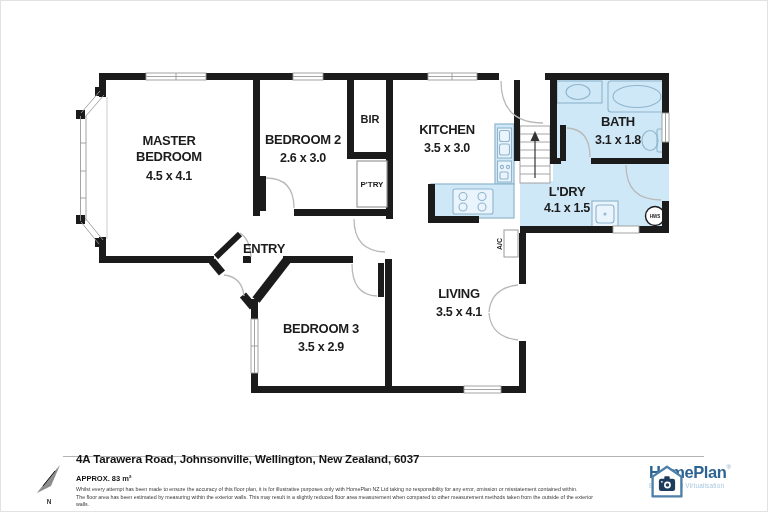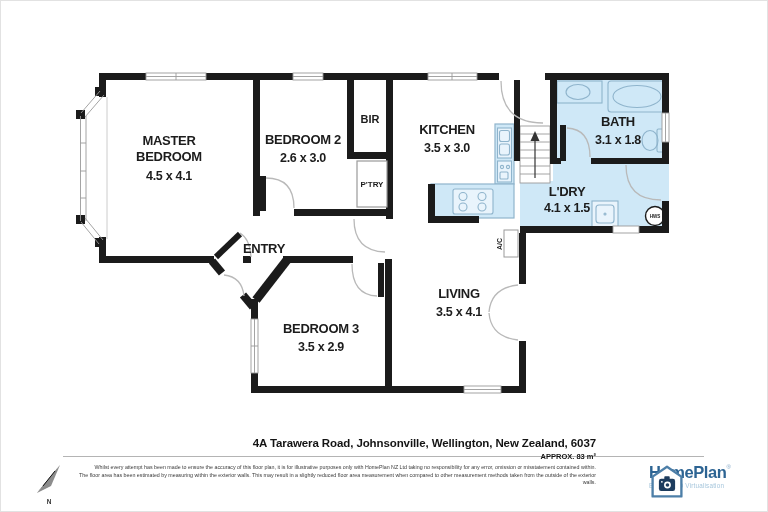--- a/index.html
+++ b/index.html
@@ -21,23 +21,23 @@
   .arc{fill:none;stroke:#b9b9b9;stroke-width:1.3;}
   .winframe{fill:#ffffff;stroke:#9a9a9a;stroke-width:0.9;}
   .winline{stroke:#9a9a9a;stroke-width:0.9;}
   .fixture{fill:#e9f4fc;stroke:#8fb4cc;stroke-width:1.1;}
   .fixture-line{stroke:#8fb4cc;stroke-width:1.1;fill:none;}
   .counter{fill:#cfe8f7;stroke:#8fb4cc;stroke-width:1.2;}
   .stair{fill:#ffffff;stroke:#9a9a9a;stroke-width:0.9;}
 
   .footer-divider{position:absolute;left:62px;top:455px;width:641px;border-top:1px solid #b4b4b4;}
   .compass{position:absolute;left:26px;top:458px;}
-  .address-block{position:absolute;left:75px;top:436px;width:520px;text-align:right;}
+  .address-block{position:absolute;left:75px;top:452px;width:520px;}
   .address{font-size:11.5px;font-weight:bold;color:#141414;letter-spacing:-0.1px;}
-  .area{font-size:7.5px;font-weight:bold;color:#141414;margin-top:3px;}
+  .area{font-size:7.5px;font-weight:bold;color:#141414;margin-top:9px;}
   .disclaimer{font-size:5.3px;color:#3a3a3a;line-height:1.45;margin-top:3px;}
   .logo{position:absolute;left:648px;top:463px;display:flex;align-items:center;gap:5px;}
   .logo-text{display:flex;flex-direction:column;line-height:1;}
   .logo-brand{font-size:16.5px;font-weight:bold;color:#2d6493;letter-spacing:-0.4px;}
   .logo-reg{font-size:6px;color:#7ea4c4;vertical-align:top;}
   .logo-tagline{font-size:6.3px;color:#a6c6dc;margin-top:2px;letter-spacing:0.2px;}
 </style>
 </head>
 <body>
 

